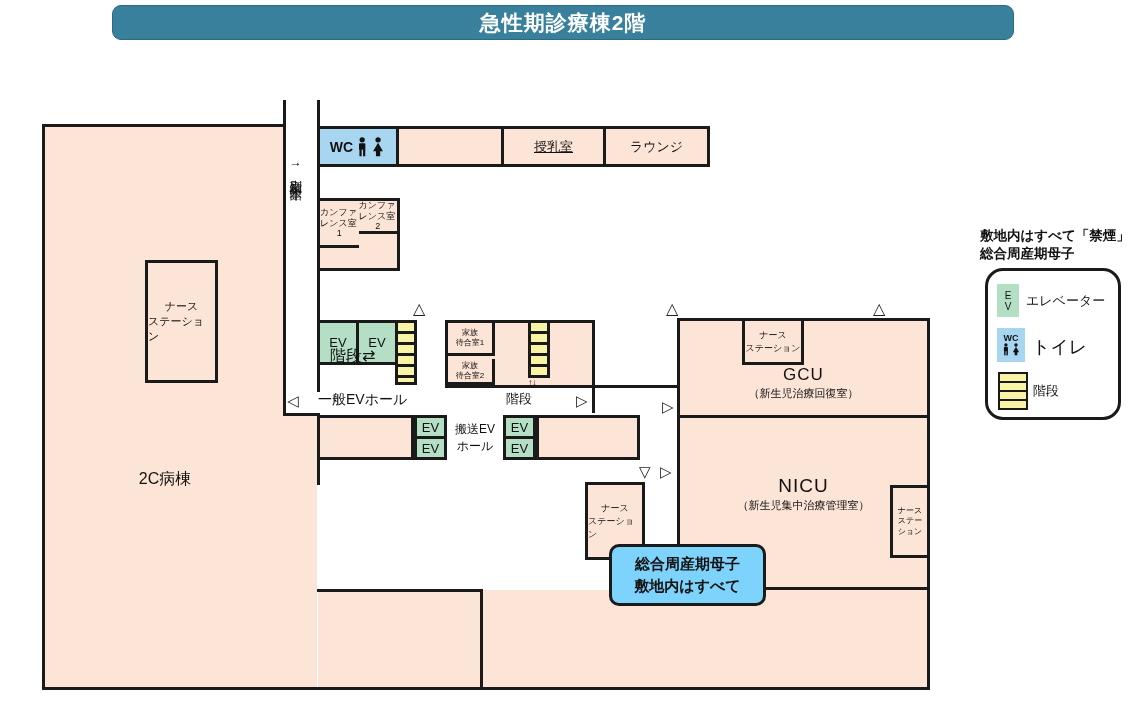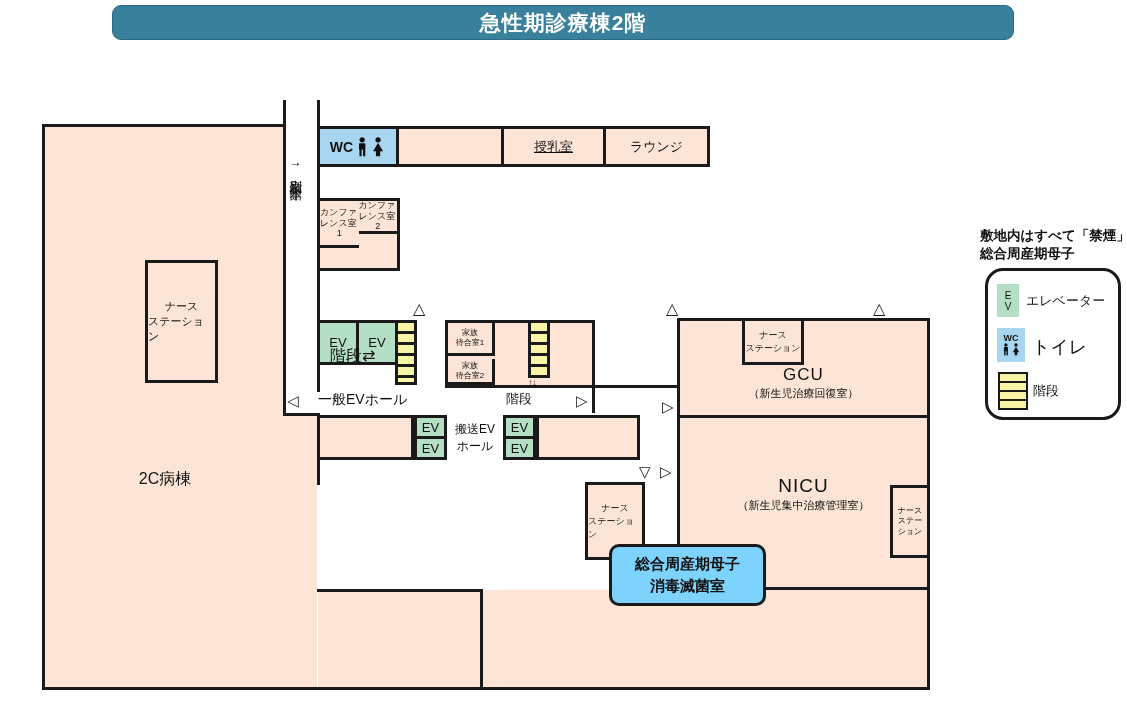--- a/index.html
+++ b/index.html
@@ -168,21 +168,21 @@
   <div class="room" style="left:890px;top:485px;width:40px;height:73px;display:flex;flex-direction:column;align-items:center;justify-content:center;font-size:8px;line-height:1.3;">
     <span>ナース</span>
     <span>ステー</span>
     <span>ション</span>
   </div>
 
   <div class="fill" style="left:483px;top:590px;width:447px;height:100px;border-right:3px solid #1a1a1a;border-bottom:3px solid #1a1a1a;"></div>
 
   <div class="callout" style="left:597px;top:544px;width:157px;height:62px;">
     <span>総合周産期母子</span>
-    <span>消毒滅菌室</span>
+    <span>敷地内はすべて</span>
   </div>
 
   <div class="lbl" style="left:980px;top:227px;text-align:left;font-size:13.5px;font-weight:600;line-height:1.35;">
     <span>敷地内はすべて「禁煙」</span><br>
     <span>総合周産期母子</span>
   </div>
   <div class="legend-box" style="left:985px;top:268px;width:136px;height:152px;"></div>
   <div class="abs" style="left:997px;top:284px;width:22px;height:33px;background:#b5dfc5;display:flex;flex-direction:column;align-items:center;justify-content:center;font-size:10px;line-height:1.1;">
     <span>E</span>
     <span>V</span>

